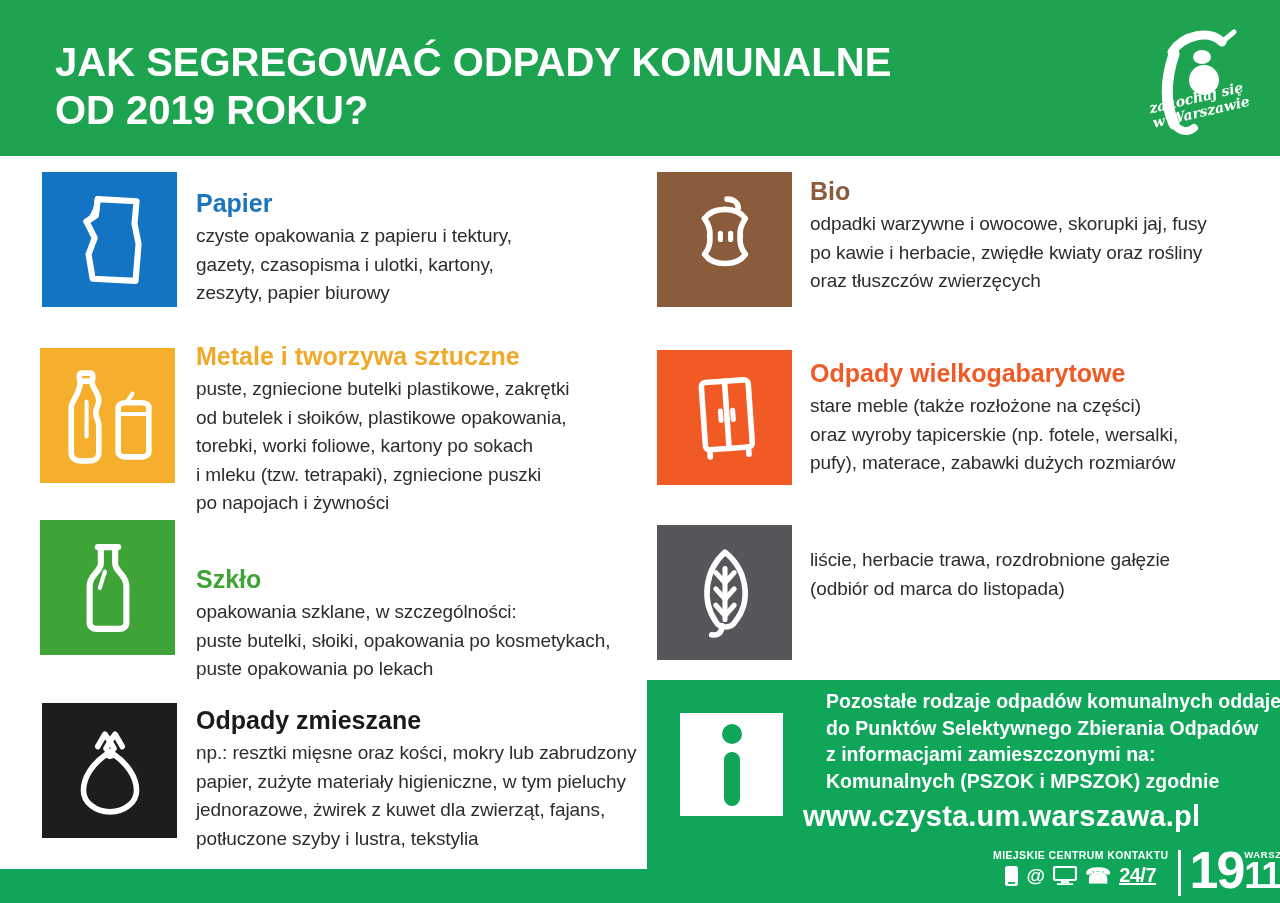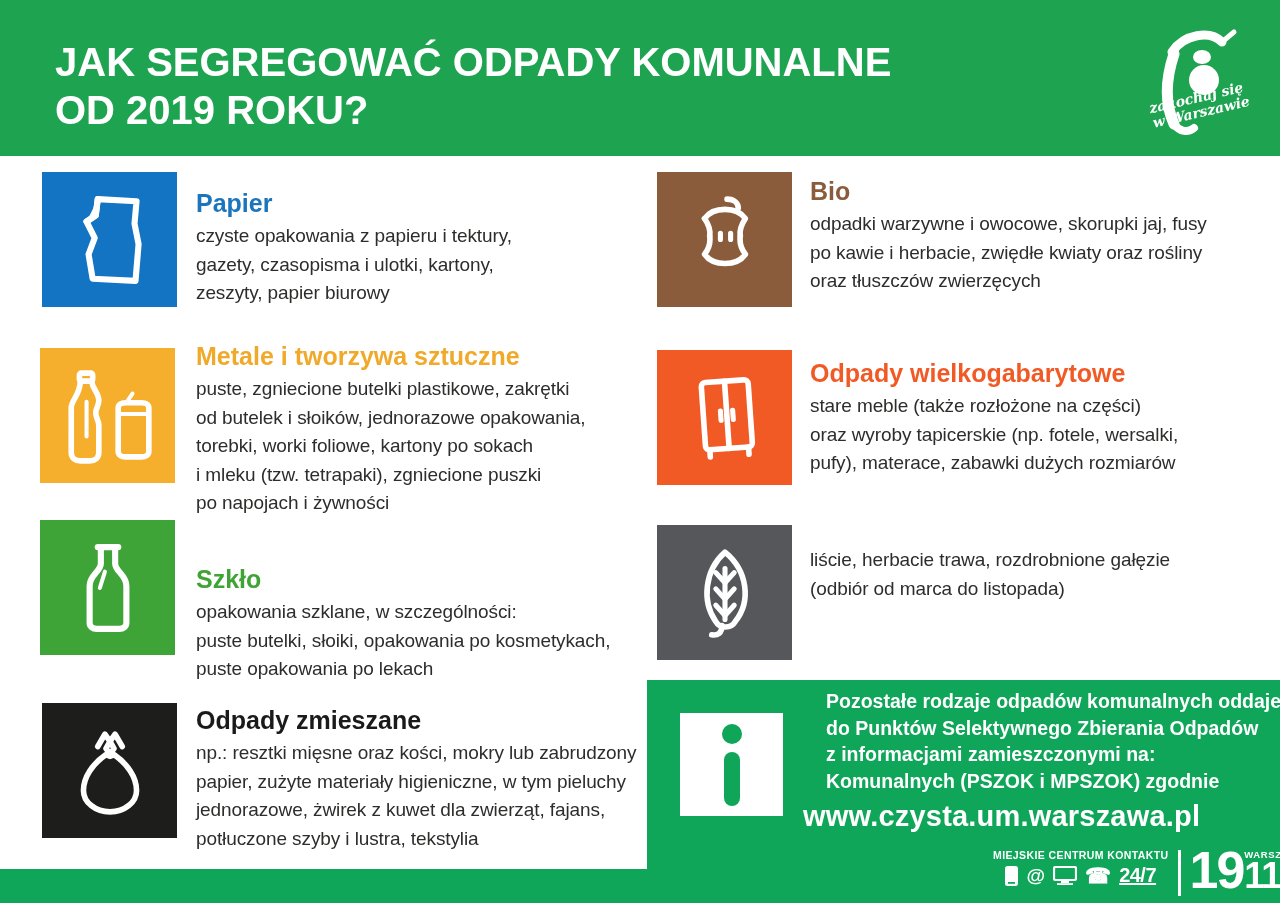--- a/index.html
+++ b/index.html
@@ -105,21 +105,21 @@
           <path d="M27 34 v34" stroke-width="4"></path>
           <path d="M58 40 c0 -3 3 -5 7 -5 h16 c4 0 7 2 7 5 v43 c0 3 -3 5 -7 5 h-16 c-4 0 -7 -2 -7 -5 z"></path>
           <path d="M58 46 h30" stroke-width="4"></path>
           <path d="M66 35 l6 -9" stroke-width="4"></path>
         </g>
       </svg>
     </div>
     <div class="sec-text" style="left:196px; top:341px;">
       <div class="sec-title t-metale">Metale i tworzywa sztuczne</div>
       <div class="bline">puste, zgniecione butelki plastikowe, zakrętki</div>
-      <div class="bline">od butelek i słoików, jednorazowe opakowania,</div>
+      <div class="bline">od butelek i słoików, plastikowe opakowania,</div>
       <div class="bline">torebki, worki foliowe, kartony po sokach</div>
       <div class="bline">i mleku (tzw. tetrapaki), zgniecione puszki</div>
       <div class="bline">po napojach i żywności</div>
     </div>
   </div>
 
   <div>
     <div class="tile bg-szklo" style="left:40px; top:520px;">
       <svg viewBox="0 0 96 96">
         <g stroke="#ffffff" stroke-width="6" fill="none" stroke-linejoin="round" stroke-linecap="round">

